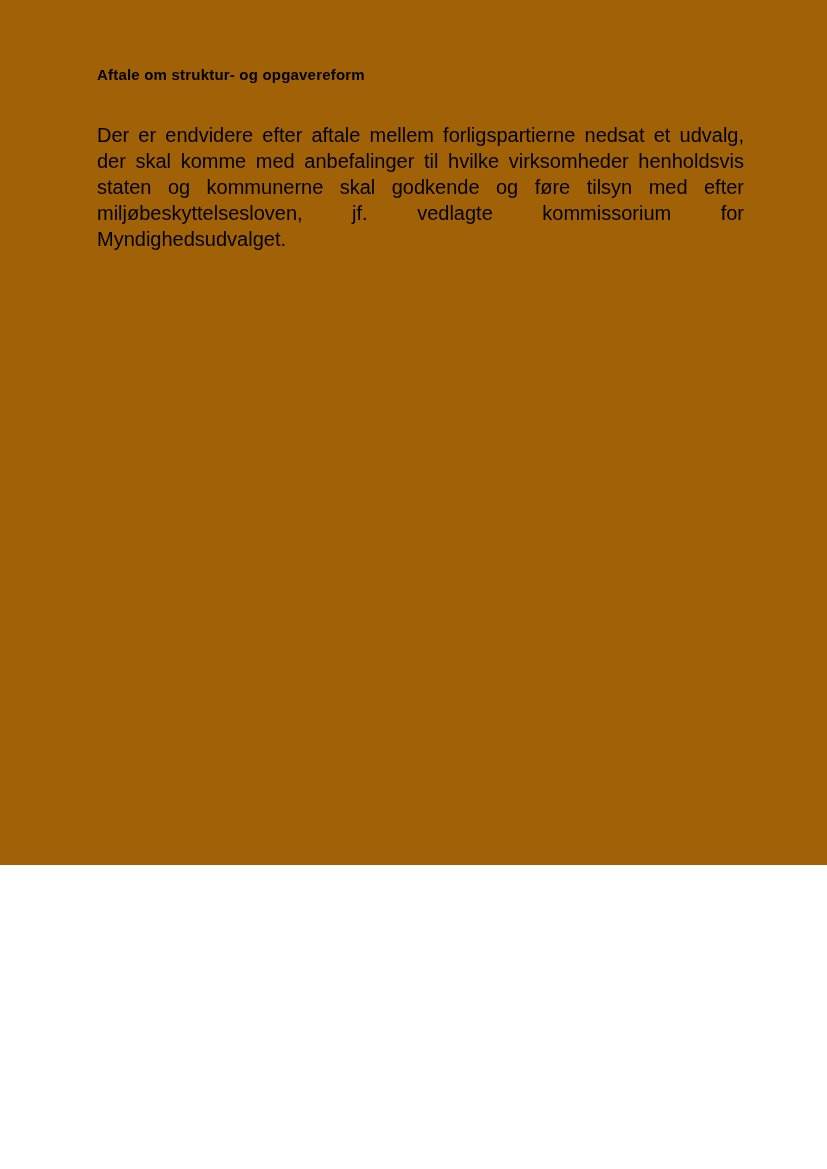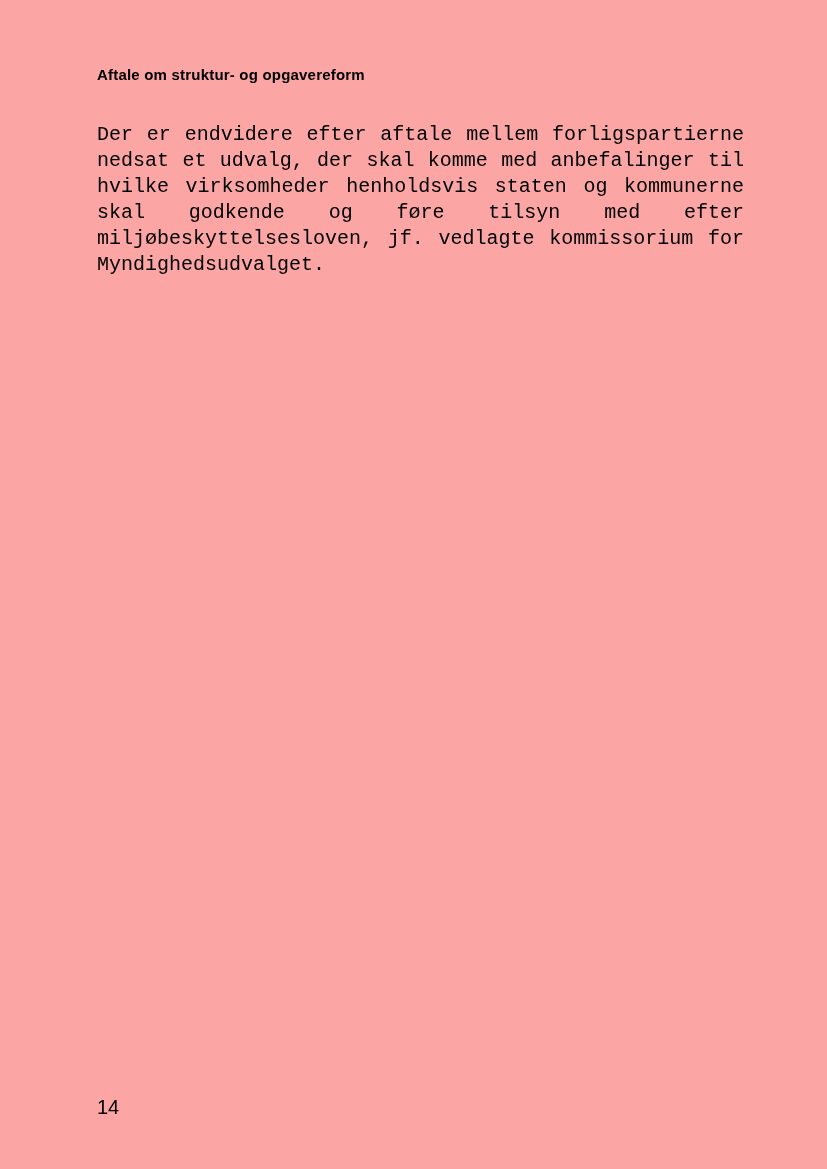--- a/index.html
+++ b/index.html
@@ -3,43 +3,43 @@
 <meta charset="utf-8">
 <style>
   html, body {
     margin: 0;
     padding: 0;
     background: #ffffff;
   }
   .page {
     position: relative;
     width: 827px;
-    height: 1169px;
-    background: #fca5a5;
+    height: 865px;
+    background: #a16207;
     overflow: hidden;
     color: #000000;
   }
   .running-header {
     position: absolute;
     left: 97px;
     top: 66px;
     width: 647px;
     font-family: "Liberation Sans", "DejaVu Sans", sans-serif;
     font-size: 15px;
     font-weight: 700;
     letter-spacing: 0.2px;
     color: #000000;
     white-space: nowrap;
   }
   .body-paragraph {
     position: absolute;
     left: 97px;
     top: 122px;
     width: 647px;
-    font-family: Liberation Mono, monospace;
+    font-family: Liberation Sans, sans-serif;
     font-size: 20px;
     line-height: 26px;
     color: #000000;
     text-align: justify;
     text-justify: inter-word;
   }
   .page-number {
     position: absolute;
     left: 97px;
     top: 1096px;

